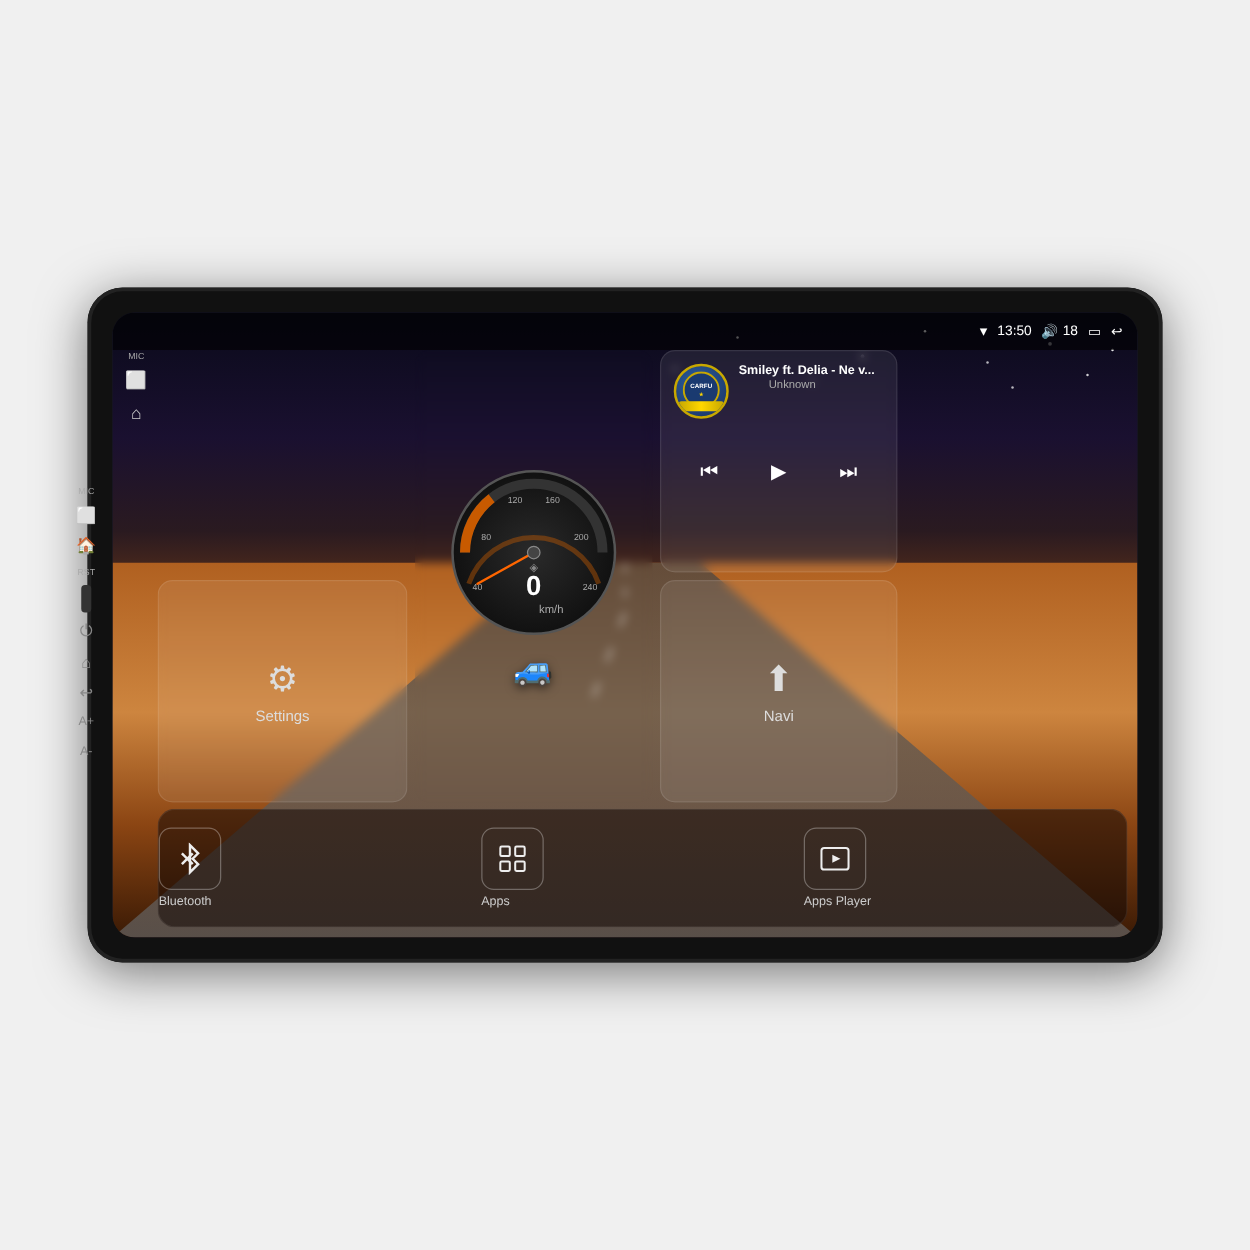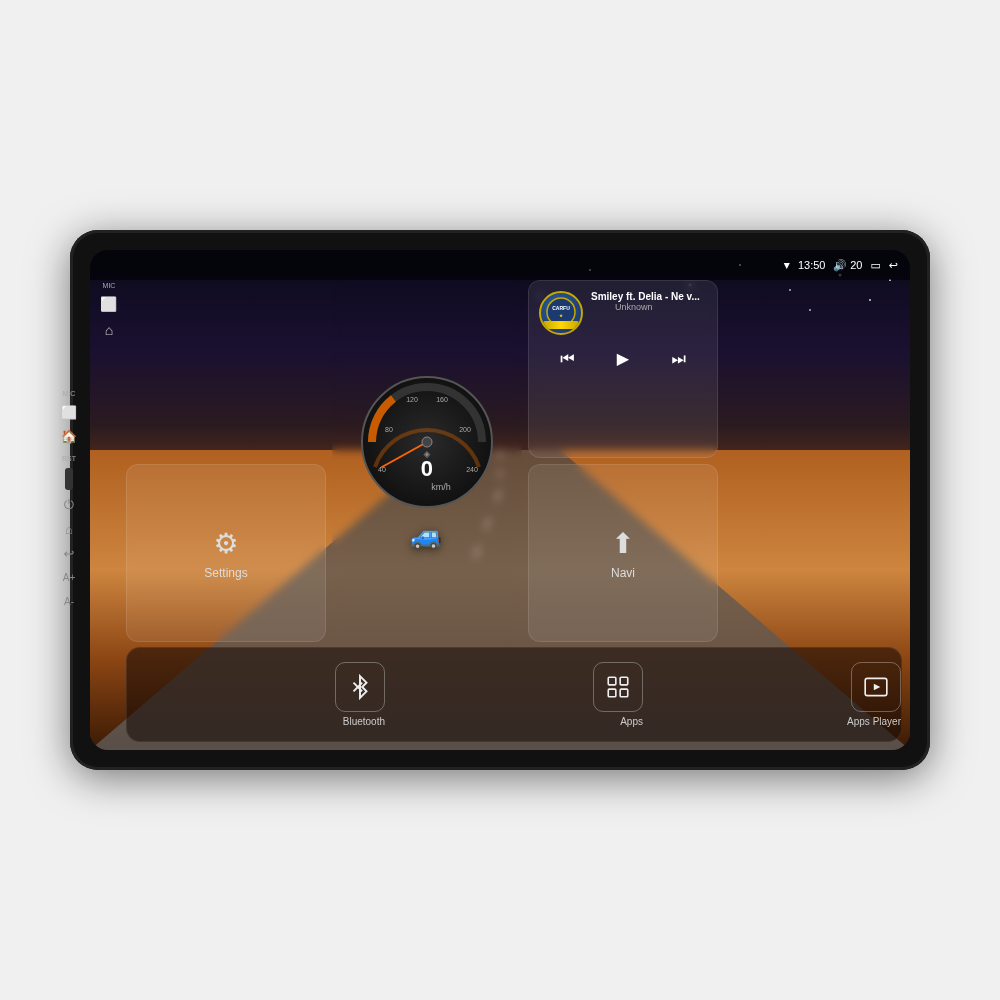--- a/index.html
+++ b/index.html
@@ -242,21 +242,21 @@
       filter: drop-shadow(0 2px 4px rgba(0,0,0,0.5));
     }
 
     
     .music-card {
       grid-column: 3;
       grid-row: 1;
       padding: 10px;
       display: flex;
       flex-direction: column;
-      gap: 6px;
+      gap: 24px;
     }
     .music-top {
       display: flex;
       gap: 8px;
       align-items: flex-start;
     }
     .music-logo {
       width: 44px;
       height: 44px;
       border-radius: 50%;
@@ -334,21 +334,21 @@
       color: #ddd;
     }
     .func-label {
       color: #ddd;
       font-size: 12px;
     }
 
     .bottom-item {
       display: flex;
       flex-direction: column;
-      align-items: flex-end;
+      align-items: flex-start;
       gap: 4px;
       cursor: pointer;
       flex: 1;
     }
     .bottom-icon-wrap {
       width: 50px;
       height: 50px;
       border: 1.5px solid rgba(255,255,255,0.3);
       border-radius: 10px;
       display: flex;
@@ -451,21 +451,21 @@
       </svg>
     </div>
 
     <div class="status-bar">
       <span class="status-item">
         <span class="status-icon">▾</span>
       </span>
       <span class="status-item">13:50</span>
       <span class="status-item">
         <span>🔊</span>
-        <span>20</span>
+        <span>18</span>
       </span>
       <span class="status-item">
         <span>▭</span>
       </span>
       <span class="status-item">
         <span>↩</span>
       </span>
     </div>
 
     <div class="screen-left-icons">

